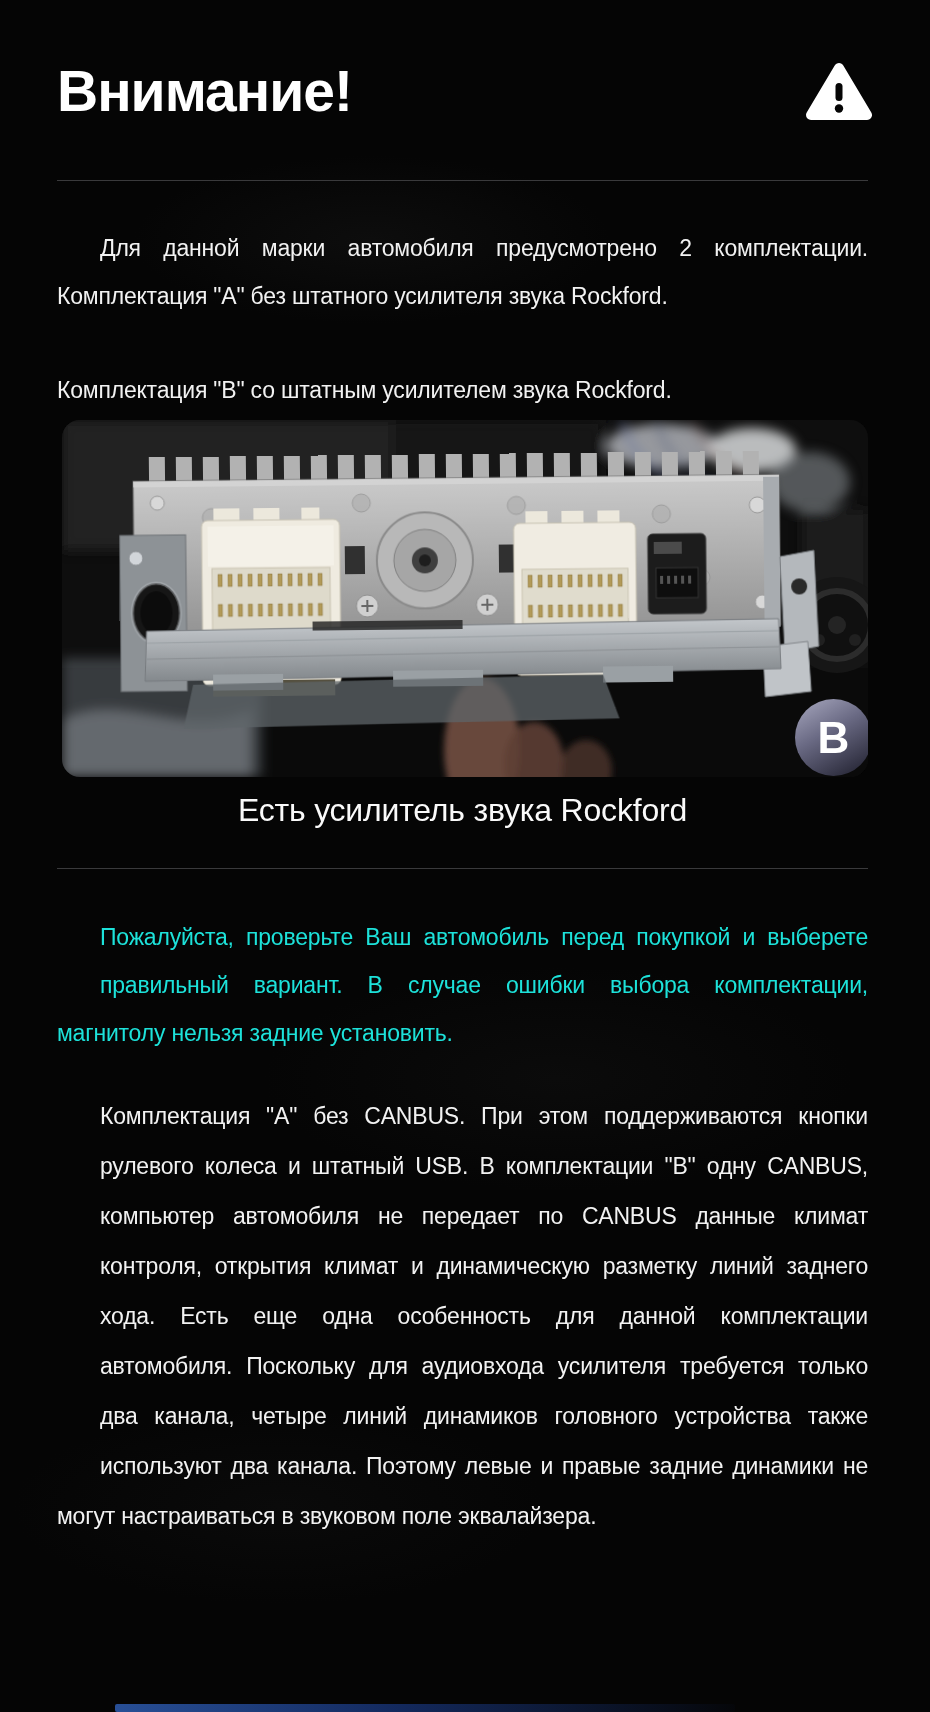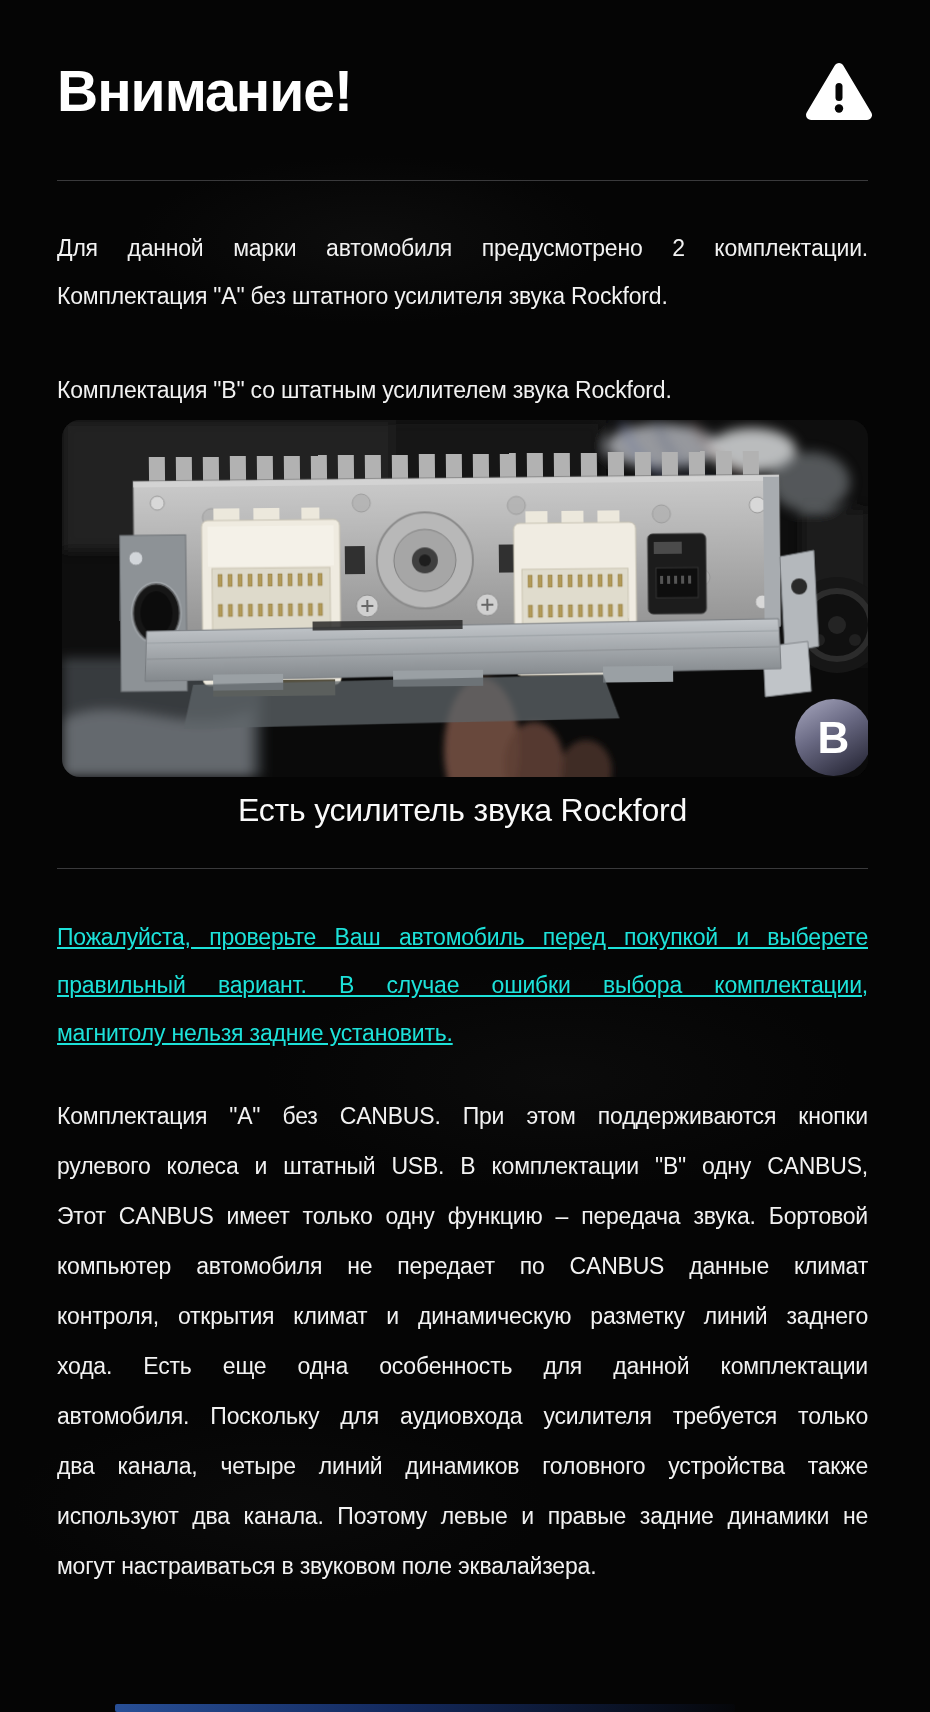--- a/index.html
+++ b/index.html
@@ -29,22 +29,22 @@
   .warn-icon{position:absolute;left:805px;top:62px;width:68px;height:60px;}
   .divider{position:absolute;left:57px;width:811px;height:1px;background:#3a3a3c;}
   .d1{top:180px;}
   .d2{top:868px;}
   .textblock{position:absolute;left:57px;width:811px;}
   .line{
     height:48px;line-height:48px;font-size:23px;letter-spacing:-0.2px;
     overflow:hidden;white-space:nowrap;color:#f2f2f2;
   }
   .wide .line{height:50px;line-height:50px;}
-  .j{white-space:normal;text-align:justify;text-align-last:justify;}
-  .teal .line{color:#1de2da;text-decoration:underline;}
+  .j{white-space:normal;text-align:justify;text-align-last:justify;margin-left:43px;}
+  .teal .line{color:#1de2da;}
   .p1{top:224px;}
   .p2{top:366px;}
   .tealblk{top:913px;}
   .details{top:1091px;}
   .photo{
     position:absolute;left:62px;top:420px;width:806px;height:357px;
     border-radius:18px;overflow:hidden;background:#0d0d0d;
   }
   .photo svg{display:block;width:806px;height:357px;}
   .badge{
@@ -307,21 +307,20 @@
 
   <div class="textblock teal tealblk">
     <div class="line j">Пожалуйста, проверьте Ваш автомобиль перед покупкой и выберете</div>
     <div class="line j">правильный вариант. В случае ошибки выбора комплектации,</div>
     <div class="line">магнитолу нельзя задние установить.</div>
   </div>
 
   <div class="textblock wide details">
     <div class="line j">Комплектация "А" без CANBUS. При этом поддерживаются кнопки</div>
     <div class="line j">рулевого колеса и штатный USB. В комплектации "В" одну CANBUS,</div>
-    <div class="line j">Этот CANBUS имеет только одну функцию – передача звука. Бортовой</div>
     <div class="line j">компьютер автомобиля не передает по CANBUS данные климат</div>
     <div class="line j">контроля, открытия климат и динамическую разметку линий заднего</div>
     <div class="line j">хода. Есть еще одна особенность для данной комплектации</div>
     <div class="line j">автомобиля. Поскольку для аудиовхода усилителя требуется только</div>
     <div class="line j">два канала, четыре линий динамиков головного устройства также</div>
     <div class="line j">используют два канала. Поэтому левые и правые задние динамики не</div>
     <div class="line">могут настраиваться в звуковом поле эквалайзера.</div>
   </div>
 
   <div class="accent-bar"></div>

